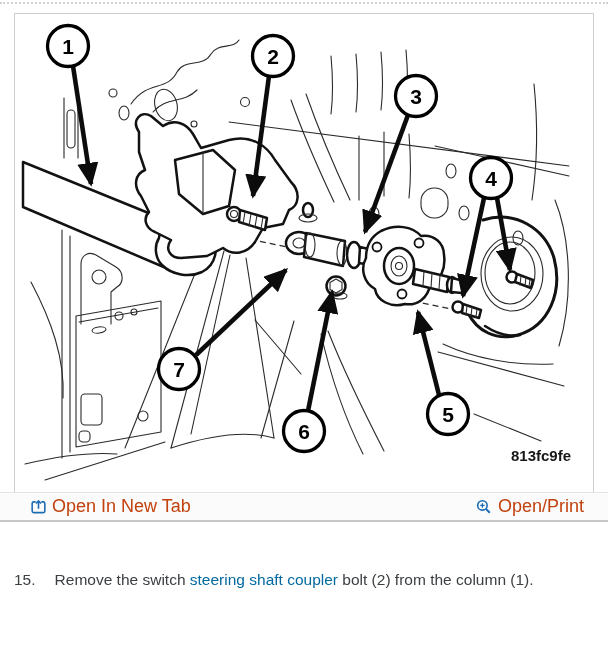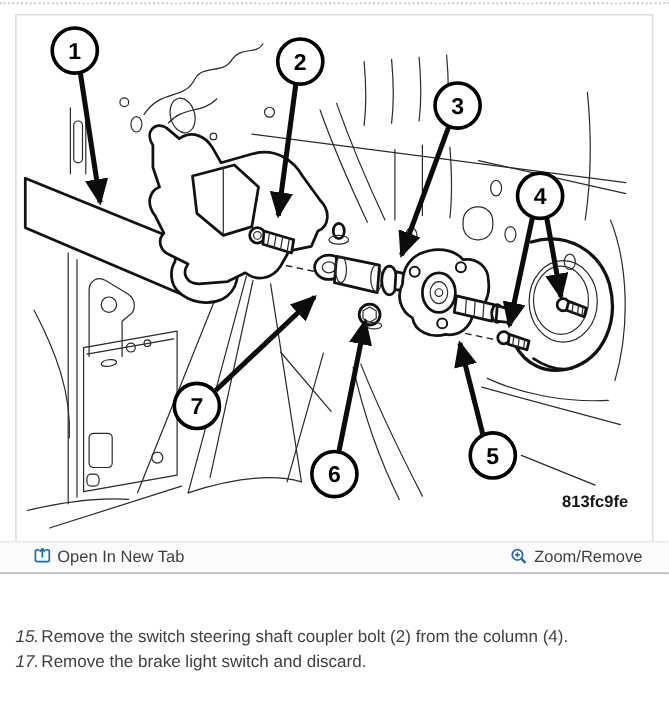--- a/index.html
+++ b/index.html
@@ -1,26 +1,26 @@
 <!DOCTYPE html>
 <html><head>
 <meta charset="utf-8">
 <style>
   html,body{margin:0;padding:0;background:#fff;}
   body{width:608px;height:647px;position:relative;font-family:"Liberation Sans",sans-serif;overflow:hidden;}
   .top-dotted{position:absolute;top:2px;left:0;width:608px;border-top:2px dotted #d2d2d2;}
   .figure-frame{position:absolute;left:14px;top:13px;width:580px;height:479px;border:1px solid #cfcfcf;border-bottom:none;background:#fff;box-sizing:border-box;}
   .figure-frame svg{display:block;}
   .viewer-toolbar{position:absolute;left:0;top:492px;width:608px;height:30px;background:#fbfbfb;border-top:1px solid #e4e4e4;border-bottom:2px solid #c6c6c6;box-sizing:border-box;display:flex;align-items:center;justify-content:space-between;padding:0 24px 0 31px;}
-  .tb-link{display:flex;gap:6px;color:#404040;font-size:15px;cursor:pointer;text-decoration:none;}
+  .tb-link{display:flex;align-items:center;gap:6px;color:#c2410c;font-size:18px;cursor:pointer;text-decoration:none;}
   .tb-link svg{display:block;}
   .steps{position:absolute;left:14px;top:569px;width:580px;color:#3d4043;font-size:15.5px;line-height:22px;}
   .step-line{white-space:nowrap;}
-  .step-num{margin-right:2px;font-style:italic;}
-  .inline-link{color:#404040;cursor:pointer;text-decoration:none;}
+  .step-num{margin-right:19px;}
+  .inline-link{color:#0369a1;cursor:pointer;text-decoration:none;}
   
   .thin{stroke:#2a2a2a;stroke-width:1.1;fill:none;stroke-linecap:round;stroke-linejoin:round;}
   .dash{stroke:#2a2a2a;stroke-width:1.3;fill:none;stroke-dasharray:6 4;}
   .thick{stroke:#121212;stroke-width:2.5;fill:#fff;stroke-linecap:round;stroke-linejoin:round;}
   .thickline{stroke:#121212;stroke-width:2.5;fill:none;stroke-linecap:round;}
   .arrow{stroke:#0c0c0c;stroke-width:4.6;fill:none;}
   .callout-circle{fill:#fff;stroke:#000;stroke-width:3.3;}
   .callout-num{font-family:"Liberation Sans",sans-serif;font-size:21px;font-weight:bold;fill:#000;text-anchor:middle;}
   .fig-code{font-family:"Liberation Sans",sans-serif;font-size:15px;font-weight:bold;fill:#171717;text-anchor:end;}
 </style>
@@ -228,24 +228,21 @@
     <span>Open In New Tab</span>
   </a>
   <a class="tb-link">
     <span>
       <svg width="16" height="16" viewBox="0 0 17 17">
         <circle cx="6.8" cy="6.8" r="5" fill="none" stroke="#1b6cb5" stroke-width="1.7"></circle>
         <path d="M6.8,4.4 L6.8,9.2 M4.4,6.8 L9.2,6.8" fill="none" stroke="#1b6cb5" stroke-width="1.4"></path>
         <path d="M10.5,10.5 L14.6,14.6" fill="none" stroke="#1b6cb5" stroke-width="2.2"></path>
       </svg>
     </span>
-    <span>Zoom/Remove</span>
+    <span>Open/Print</span>
   </a>
 </div>
 
 <div class="steps">
   <div class="step-line">
-    <span class="step-num">15.</span><span>Remove the switch </span><a class="inline-link">steering shaft coupler</a><span> bolt (2) from the column (4).</span>
-  </div>
-  <div class="step-line">
-    <span class="step-num">17.</span><span>Remove the brake light switch and discard.</span>
+    <span class="step-num">15.</span><span>Remove the switch </span><a class="inline-link">steering shaft coupler</a><span> bolt (2) from the column (1).</span>
   </div>
 </div>
 
 </body></html>

